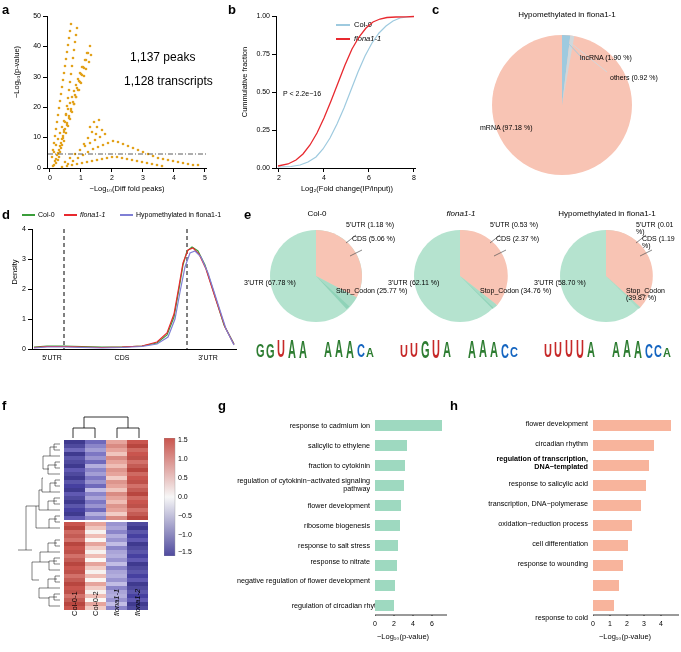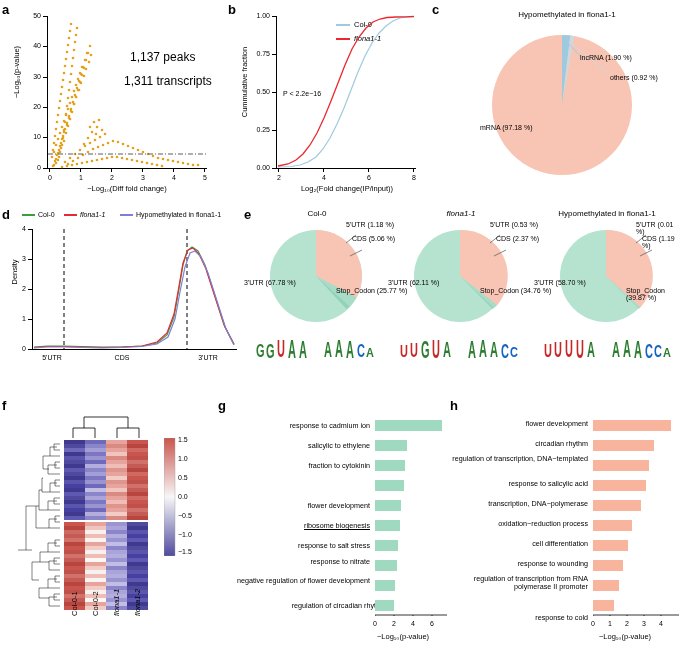--- a/index.html
+++ b/index.html
@@ -47,24 +47,24 @@
   <div class="tick" style="left:109px;top:166px;width:1px;height:4px;"></div>
   <div class="tick" style="left:140px;top:166px;width:1px;height:4px;"></div>
   <div class="tick" style="left:171px;top:166px;width:1px;height:4px;"></div>
   <div class="tick" style="left:202px;top:166px;width:1px;height:4px;"></div>
   <div class="ticklab" style="left:38px;top:172px;width:20px;">0</div>
   <div class="ticklab" style="left:69px;top:172px;width:20px;">1</div>
   <div class="ticklab" style="left:100px;top:172px;width:20px;">2</div>
   <div class="ticklab" style="left:131px;top:172px;width:20px;">3</div>
   <div class="ticklab" style="left:162px;top:172px;width:20px;">4</div>
   <div class="ticklab" style="left:193px;top:172px;width:20px;">5</div>
-  <div class="axtitle" style="left:45px;top:182px;width:160px;">−Log₁₀(Diff fold change)</div>
+  <div class="axtitle" style="left:45px;top:182px;width:160px;">−Log₁₀(Diff fold peaks)</div>
 
   <div class="anno" style="left:128px;top:48px;">1,137 peaks</div>
-  <div class="anno" style="left:122px;top:72px;">1,311 transcripts</div>
+  <div class="anno" style="left:122px;top:72px;">1,128 transcripts</div>
 
   <svg width="215" height="200" style="position:absolute;left:0;top:0;pointer-events:none;">
     <g fill="#e2a21b">
       <circle cx="56" cy="158" r="1.3"></circle>
         <circle cx="58" cy="150" r="1.3"></circle>
         <circle cx="60" cy="143" r="1.3"></circle>
       <circle cx="61" cy="136" r="1.3"></circle>
         <circle cx="62" cy="128" r="1.3"></circle>
         <circle cx="63" cy="120" r="1.3"></circle>
       <circle cx="64" cy="112" r="1.3"></circle>
@@ -670,22 +670,23 @@
   <div class="small" style="position:absolute;left:176px;top:133px;">−1.0</div>
   <div class="small" style="position:absolute;left:176px;top:150px;">−1.5</div>
 </div>
 
 <div class="panel" style="left:218px;top:398px;width:228px;height:252px;">
   <div class="plabel" style="position:absolute;left:0px;top:0px;">g</div>
 
   <div class="barlab" style="left:0px;top:24px;width:152px;">response to cadmium ion</div>
   <div class="barlab" style="left:0px;top:44px;width:152px;">salicylic to ethylene</div>
   <div class="barlab" style="left:0px;top:64px;width:152px;">fraction to cytokinin</div>
+  <div class="barlab" style="left:0px;top:79px;width:152px;">regulation of cytokinin−activated signaling pathway</div>
   <div class="barlab" style="left:0px;top:104px;width:152px;">flower development</div>
-  <div class="barlab" style="left:0px;top:124px;width:152px;text-decoration:underline;">ribosome biogenesis</div>
+  <div class="barlab" style="left:0px;top:124px;width:152px;">ribosome biogenesis</div>
   <div class="barlab" style="left:0px;top:144px;width:152px;">response to salt stress</div>
   <div class="barlab" style="left:0px;top:160px;width:152px;">response to nitrate</div>
   <div class="barlab" style="left:0px;top:179px;width:152px;">negative regulation of flower development</div>
   <div class="barlab" style="left:16px;top:204px;width:152px;text-align:right;">regulation of circadian rhythm</div>
 
   <svg width="72" height="200" style="position:absolute;left:157px;top:18px;">
     <rect x="0" y="4" width="67" height="11" fill="#9ed9c0"></rect>
     <rect x="0" y="24" width="32" height="11" fill="#9ed9c0"></rect>
     <rect x="0" y="44" width="30" height="11" fill="#9ed9c0"></rect>
     <rect x="0" y="64" width="29" height="11" fill="#9ed9c0"></rect>
@@ -706,27 +707,26 @@
   <div class="ticklab" style="left:186px;top:222px;width:18px;">4</div>
   <div class="ticklab" style="left:205px;top:222px;width:18px;">6</div>
   <div class="axtitle" style="left:140px;top:234px;width:90px;">−Log₁₀(p-value)</div>
 </div>
 
 <div class="panel" style="left:450px;top:398px;width:230px;height:252px;">
   <div class="plabel" style="position:absolute;left:0px;top:0px;">h</div>
 
   <div class="barlab" style="left:0px;top:22px;width:138px;">flower development</div>
   <div class="barlab" style="left:0px;top:42px;width:138px;">circadian rhythm</div>
-  <div class="barlab" style="left:0px;top:57px;width:138px;">regulation of transcription, DNA−templated</div>
+  <div class="barlab" style="left:0px;top:57px;width:138px;font-weight:bold;">regulation of transcription, DNA−templated</div>
   <div class="barlab" style="left:0px;top:82px;width:138px;">response to salicylic acid</div>
   <div class="barlab" style="left:0px;top:102px;width:138px;">transcription, DNA−polymerase</div>
   <div class="barlab" style="left:0px;top:122px;width:138px;">oxidation−reduction process</div>
   <div class="barlab" style="left:0px;top:142px;width:138px;">cell differentiation</div>
   <div class="barlab" style="left:0px;top:162px;width:138px;">response to wounding</div>
-  <div class="barlab" style="left:0px;top:177px;width:138px;">regulation of transcription from RNA polymerase II promoter</div>
   <div class="barlab" style="left:0px;top:216px;width:138px;">response to cold</div>
 
   <svg width="86" height="200" style="position:absolute;left:143px;top:18px;">
     <rect x="0" y="4" width="78" height="11" fill="#f8b49c"></rect>
     <rect x="0" y="24" width="61" height="11" fill="#f8b49c"></rect>
     <rect x="0" y="44" width="56" height="11" fill="#f8b49c"></rect>
     <rect x="0" y="64" width="53" height="11" fill="#f8b49c"></rect>
     <rect x="0" y="84" width="48" height="11" fill="#f8b49c"></rect>
     <rect x="0" y="104" width="39" height="11" fill="#f8b49c"></rect>
     <rect x="0" y="124" width="35" height="11" fill="#f8b49c"></rect>

